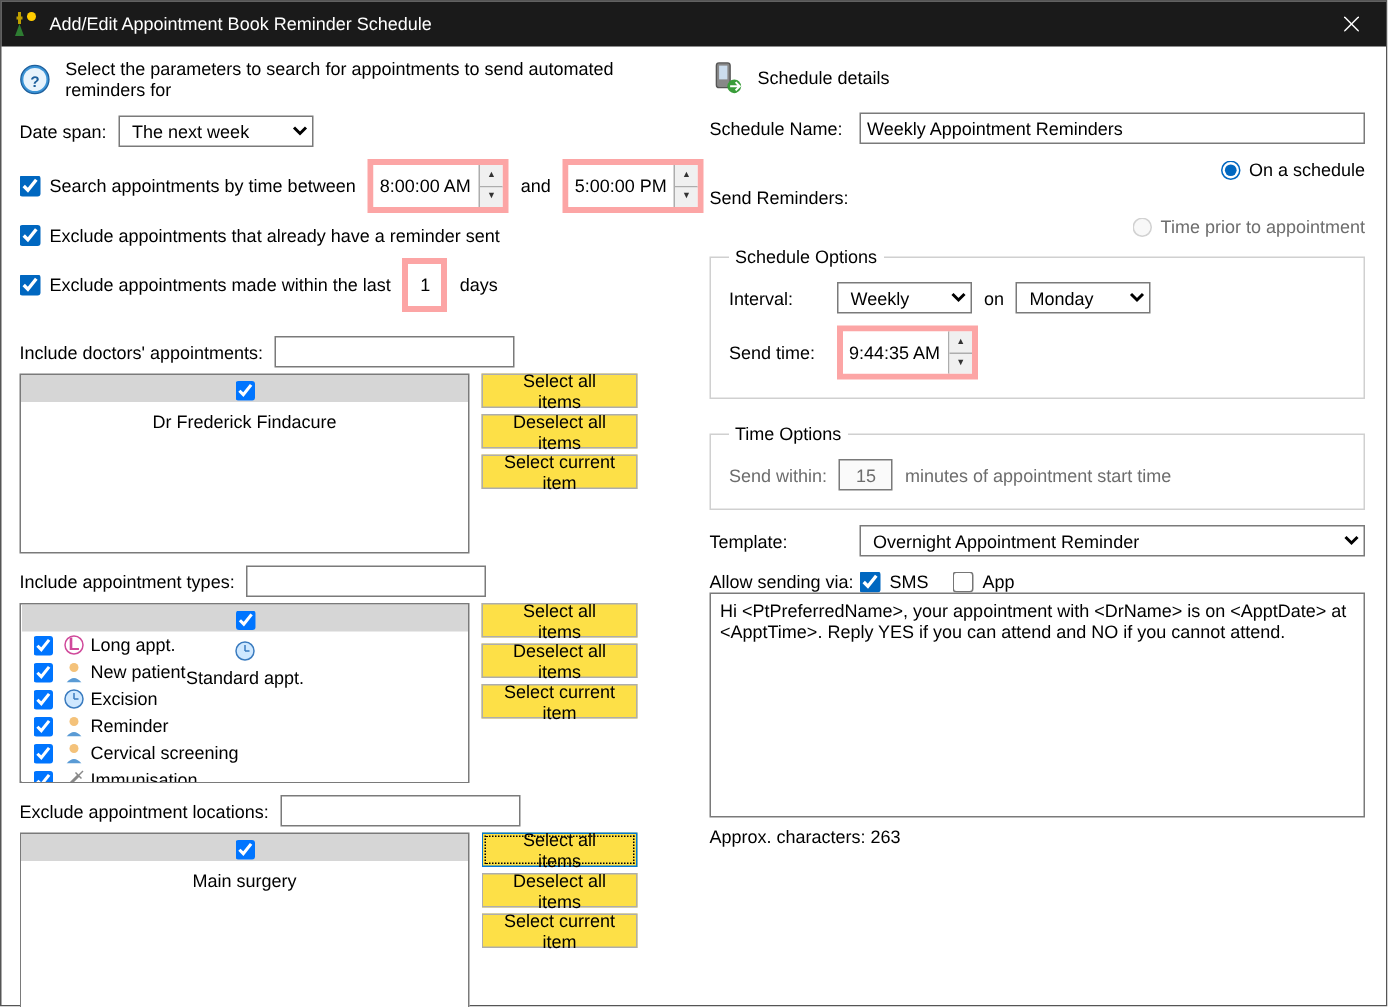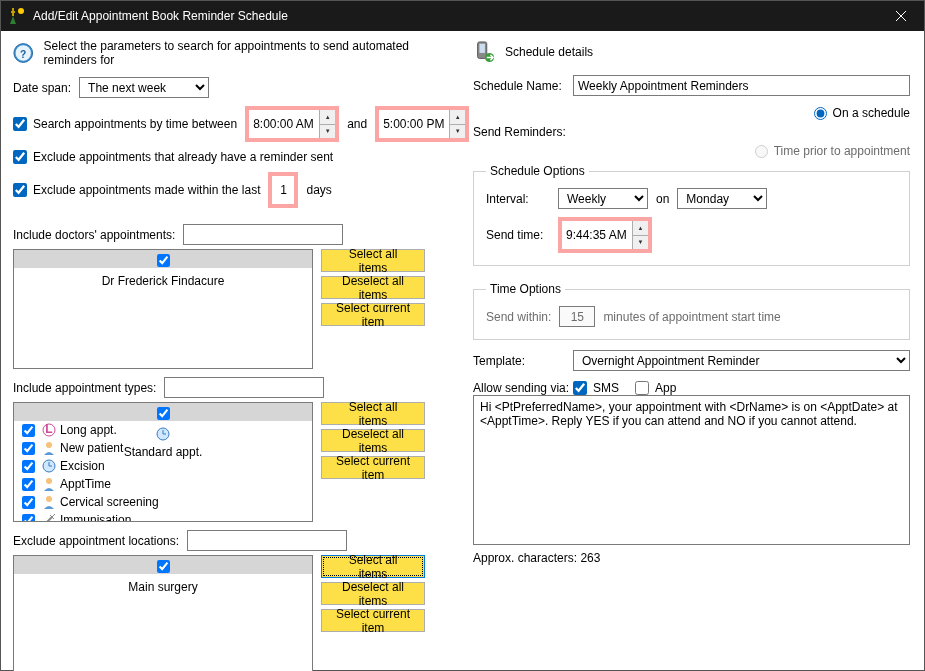--- a/index.html
+++ b/index.html
@@ -225,21 +225,21 @@
               <span>Excision</span>
             </div>
             <div class="item">
               <input type="checkbox" checked="" style="">
               <span class="item-icon">
                 <svg width="14" height="14" viewBox="0 0 14 14">
                   <circle cx="7" cy="4" r="3" fill="#f4c27a"></circle>
                   <path d="M2 14 Q7 8 12 14" fill="#5a9bd5"></path>
                 </svg>
               </span>
-              <span>ApptTime</span>
+              <span>Reminder</span>
             </div>
             <div class="item">
               <input type="checkbox" checked="" style="">
               <span class="item-icon">
                 <svg width="14" height="14" viewBox="0 0 14 14">
                   <circle cx="7" cy="4" r="3" fill="#f4c27a"></circle>
                   <path d="M2 14 Q7 8 12 14" fill="#5a9bd5"></path>
                 </svg>
               </span>
               <span>Cervical screening</span>

